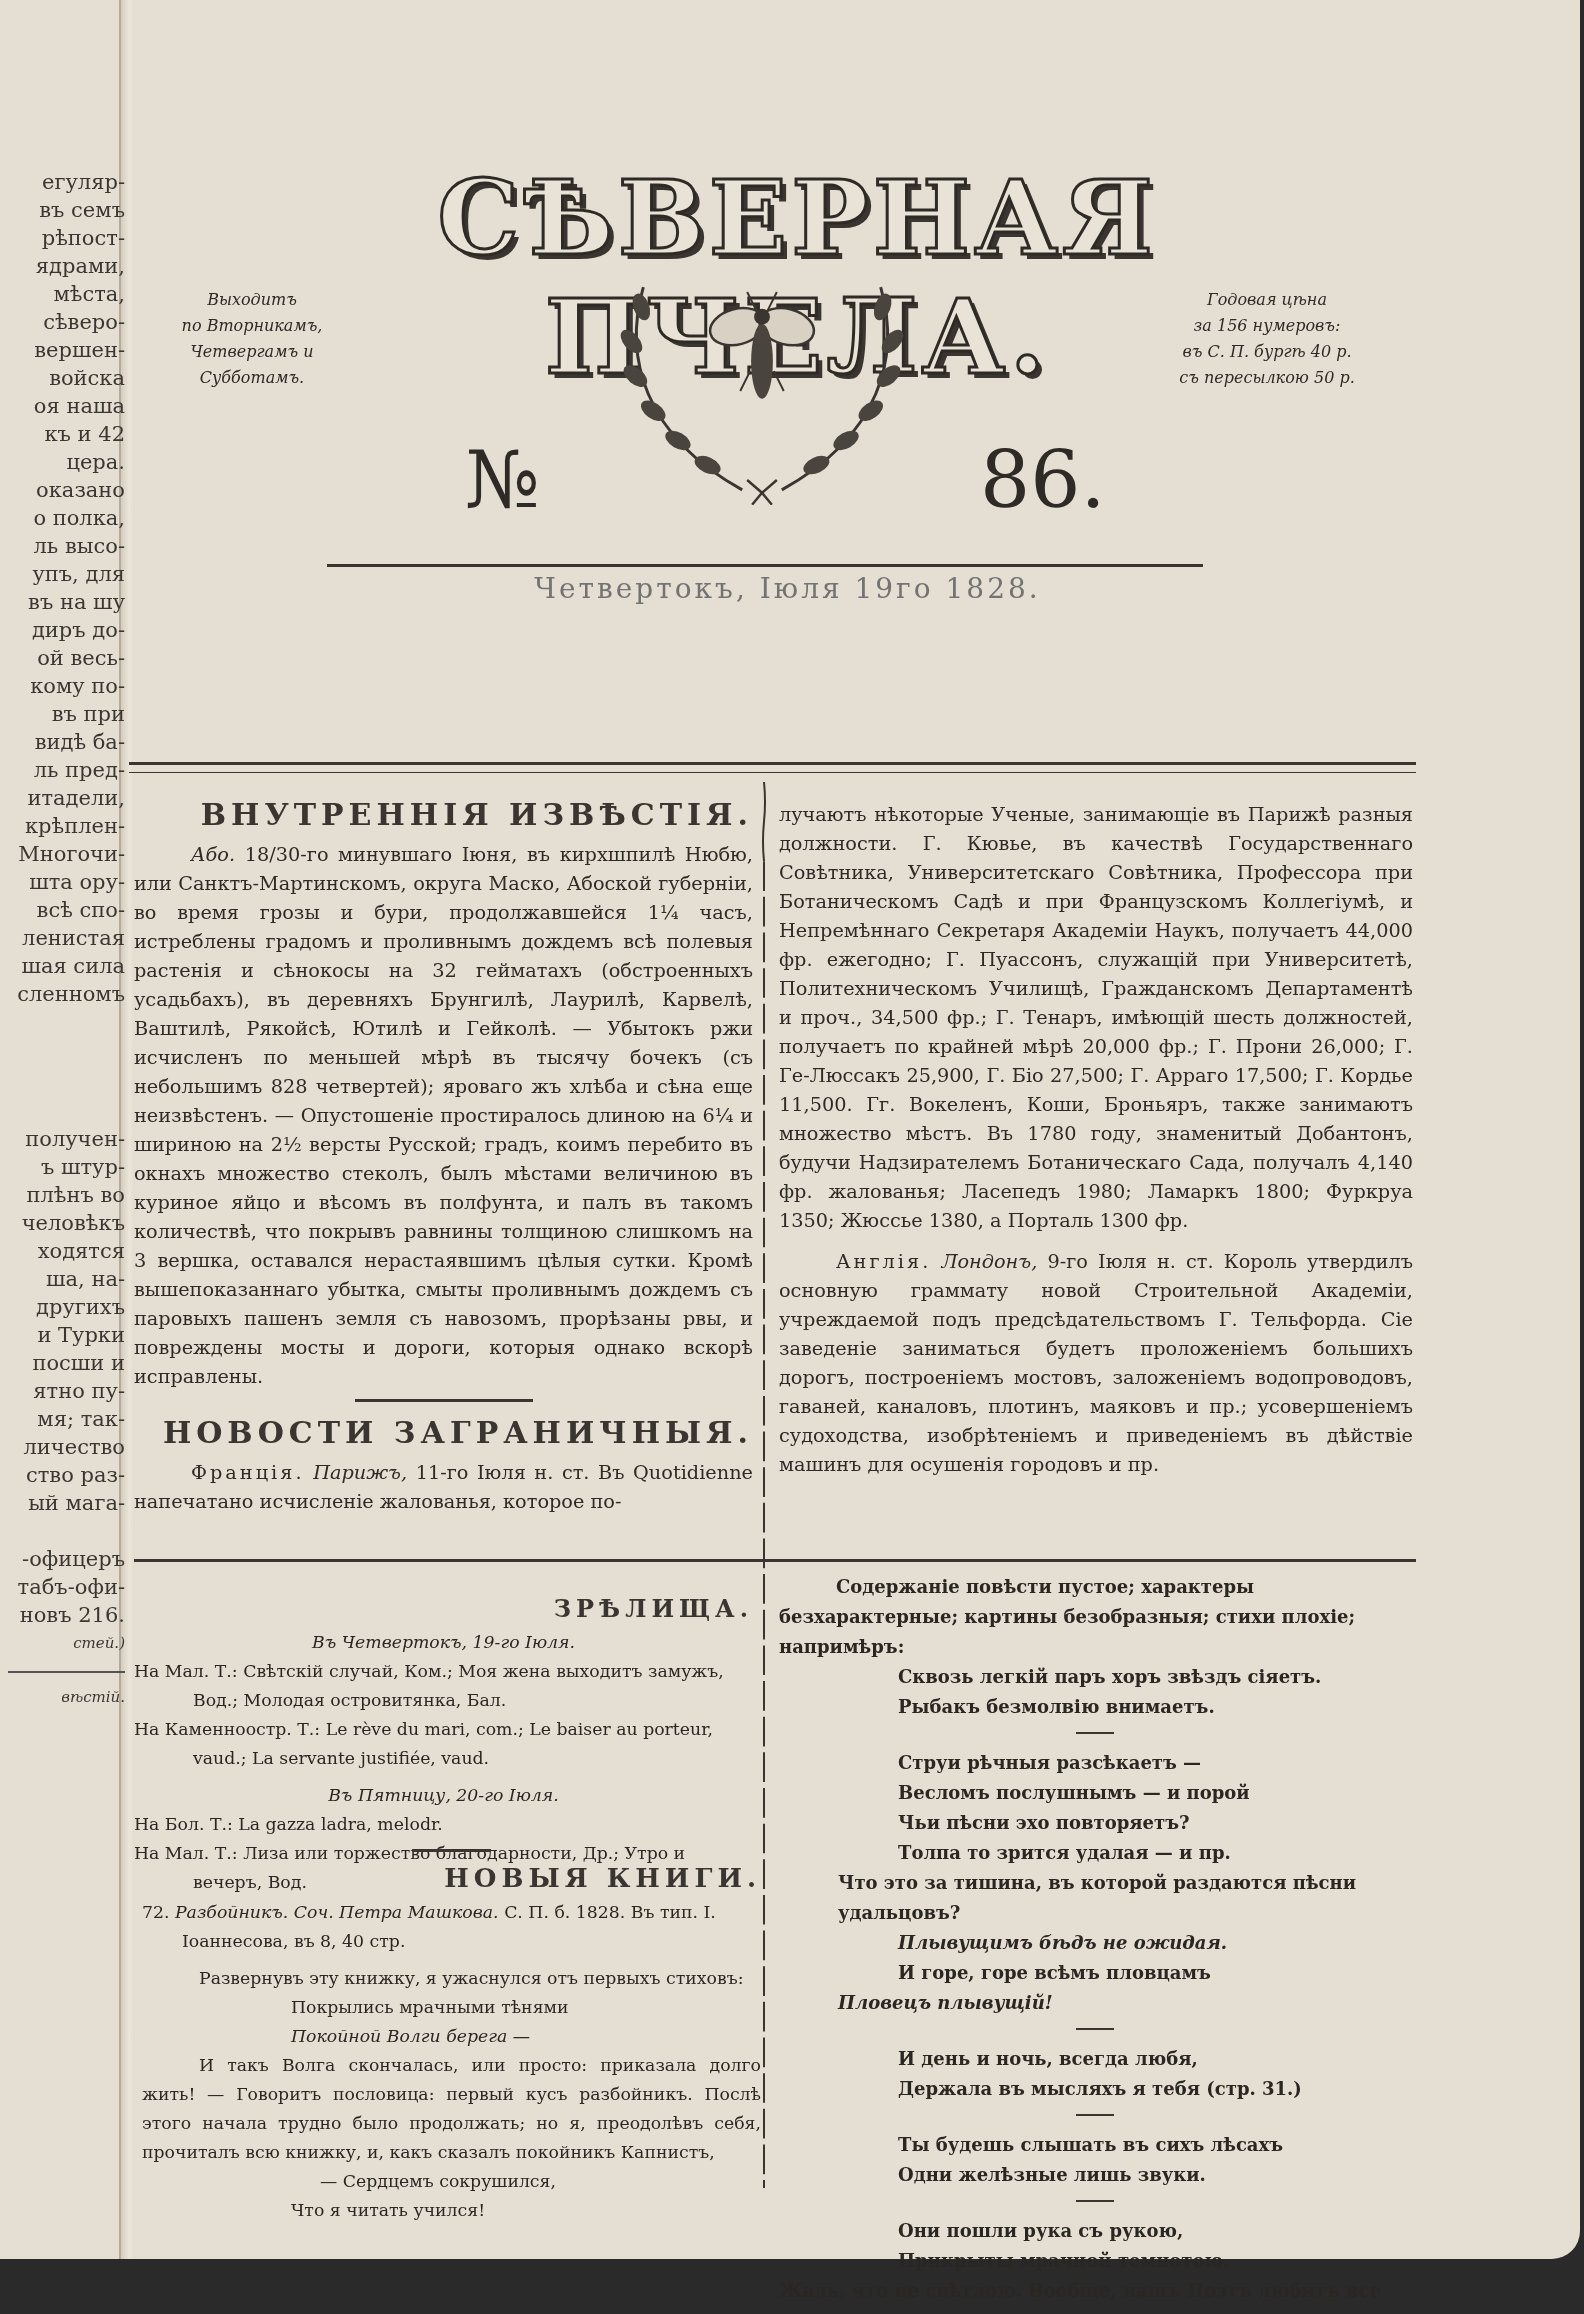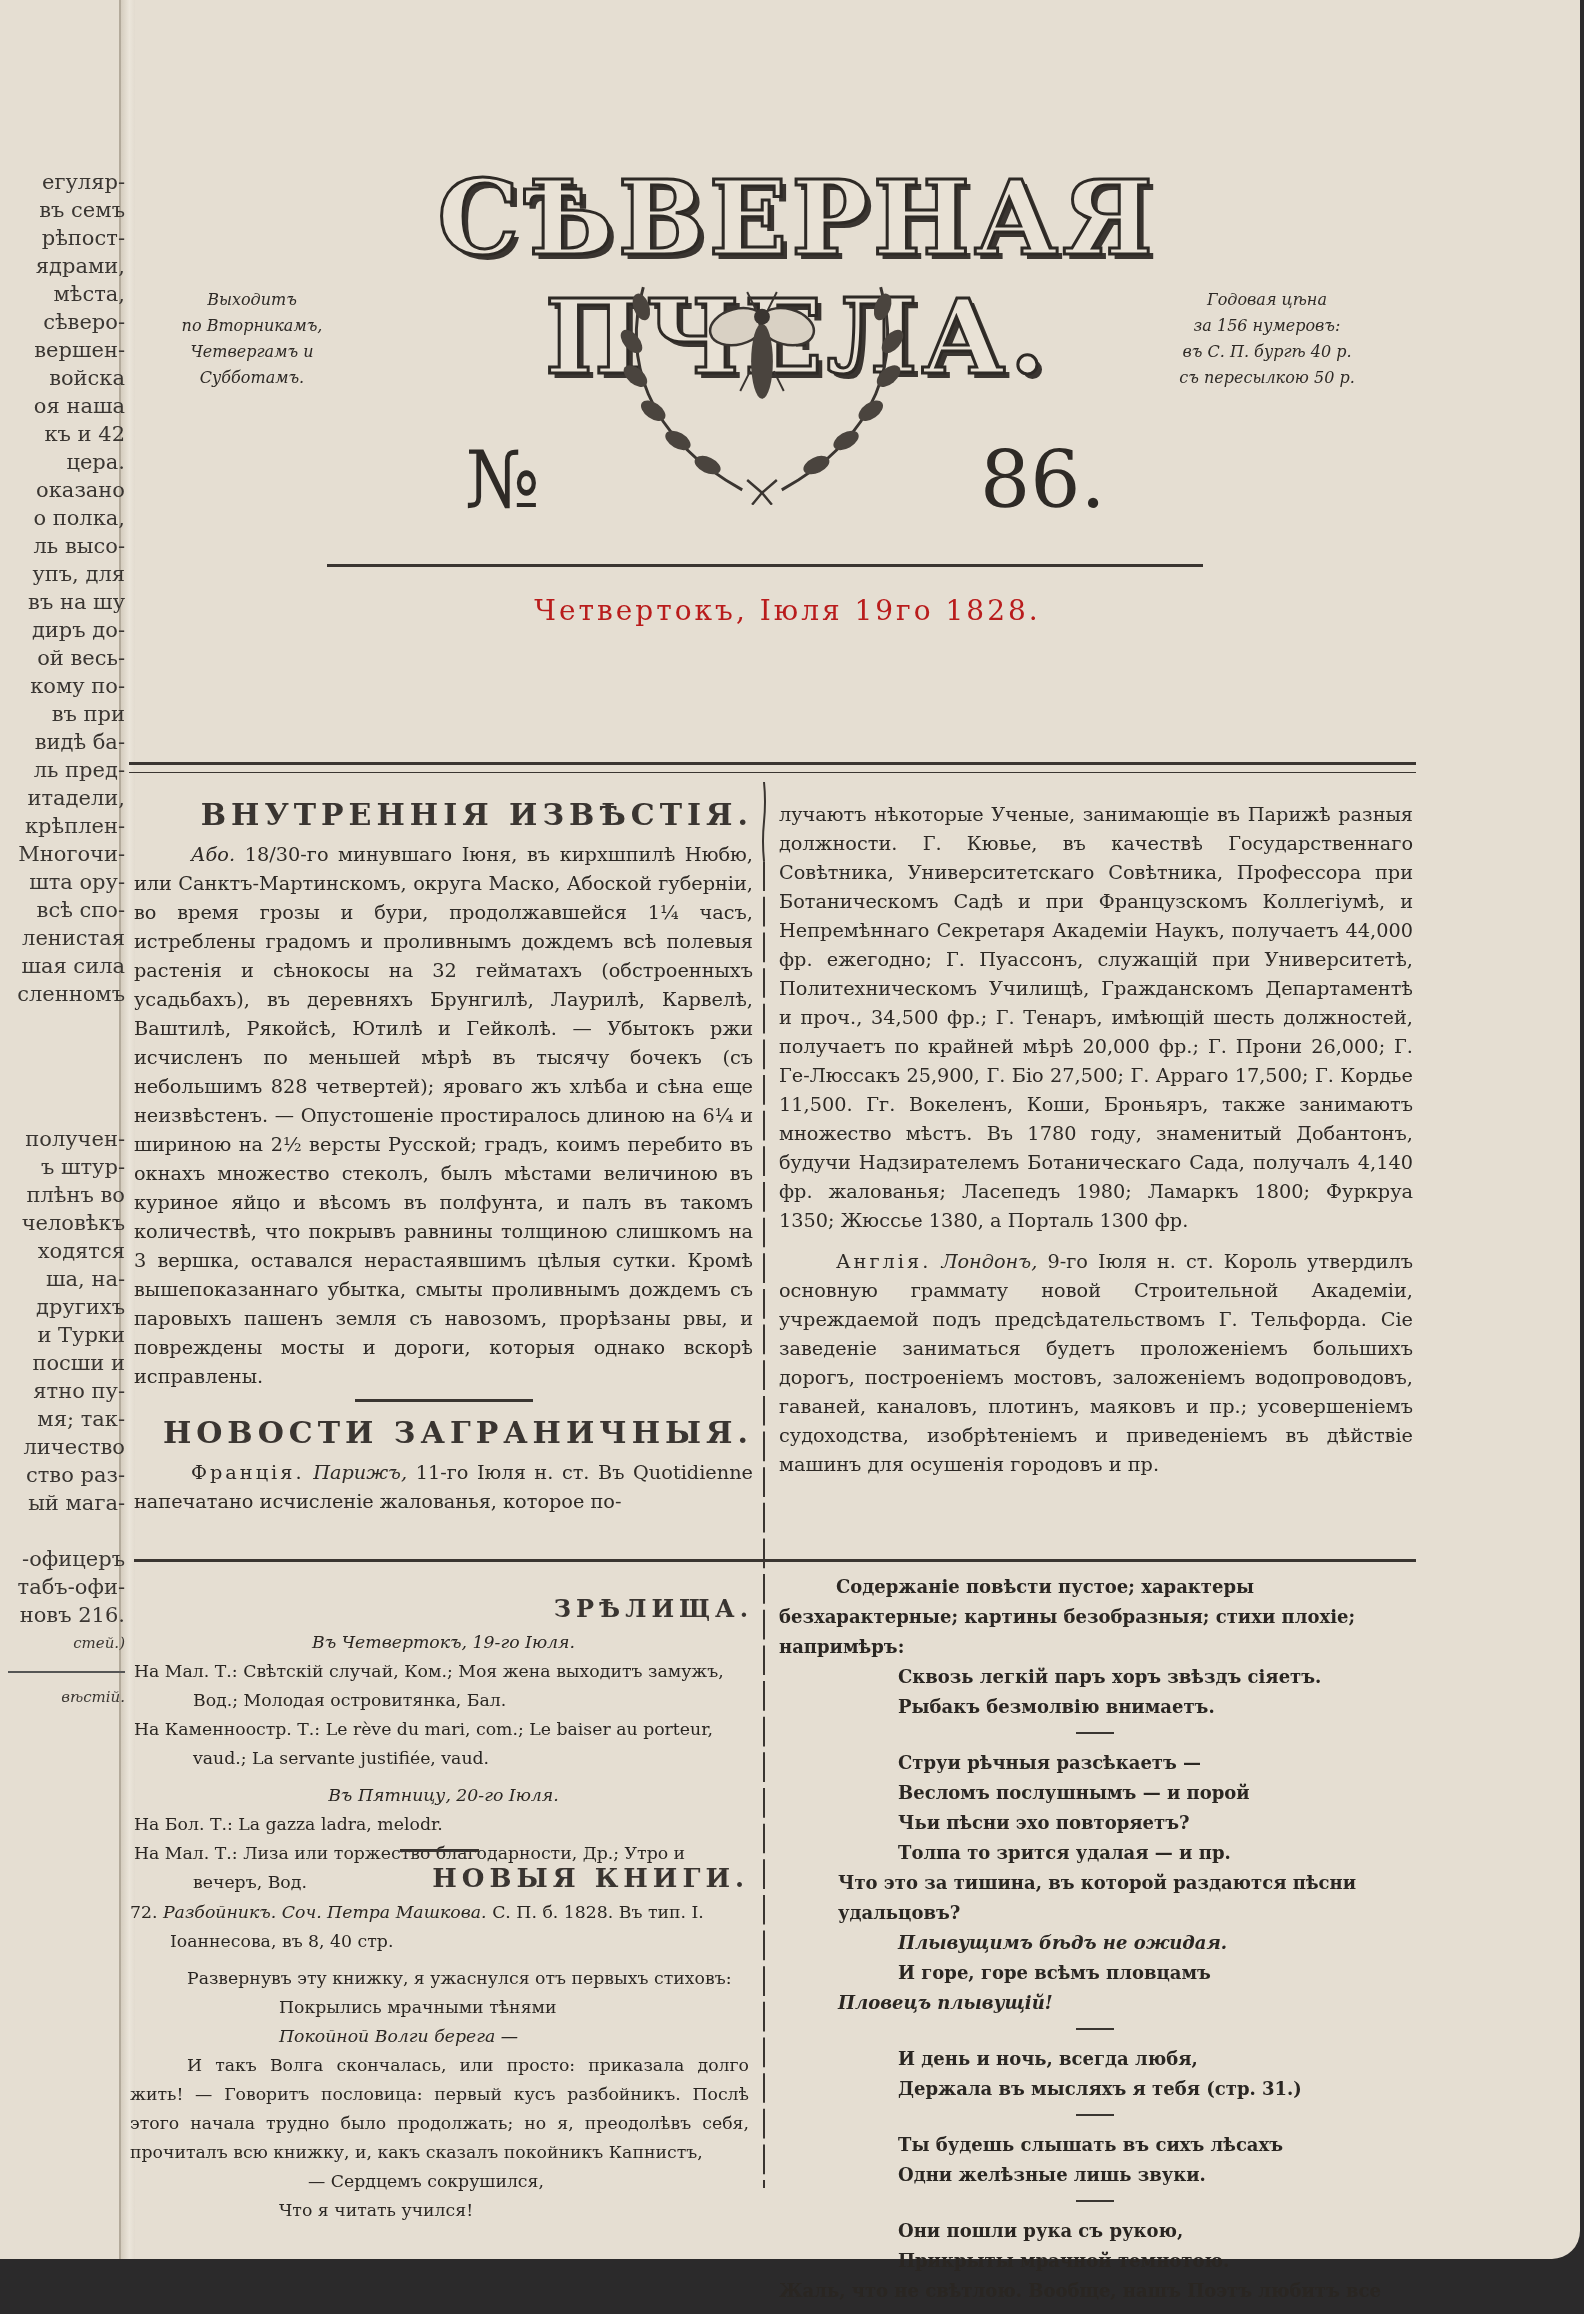--- a/index.html
+++ b/index.html
@@ -53,22 +53,22 @@
     position: absolute; top: 436px; font-size: 79px; line-height: 89px;
     font-family: "DejaVu Serif", serif; color: #2e2a26;
   }
   .issue-no.left { left: 465px; }
   .issue-no.right { left: 980px; }
   .head-rule {
     position: absolute; left: 327px; top: 564px; width: 876px; height: 3px;
     background: #3a3531;
   }
   .dateline {
-    position: absolute; left: 129px; top: 594px; width: 1317px; text-align: center;
-    font-size: 28px; letter-spacing: 3px; color: #b91c1c;
+    position: absolute; left: 129px; top: 572px; width: 1317px; text-align: center;
+    font-size: 28px; letter-spacing: 3px; color: #737373;
   }
   .memorials {
     position: absolute; left: 139px; top: 699px; width: 1277px;
     font-size: 16.3px; line-height: 26px; color: #2e2a26;
   }
   .memorials .lead { letter-spacing: 2px; font-weight: bold; font-size: 14px; }
   .memorials .l2 { padding-left: 59px; }
   .double-rule {
     position: absolute; left: 129px; top: 762px; width: 1287px; height: 7px;
     border-top: 3px solid #3a3531; border-bottom: 1px solid #3a3531;
@@ -91,21 +91,21 @@
   .small-rule { width: 178px; height: 3px; background: #3a3531; margin: 8px auto 10px; }
   .para { text-indent: 57px; margin: 0; }
   .spaced { letter-spacing: 3px; }
   .it { font-style: italic; }
   .full-rule {
     position: absolute; height: 3px; background: #3a3531;
   }
   .theatre { position: absolute; left: 134px; top: 1594px; width: 619px; font-size: 17.3px; line-height: 29px; }
   .theatre .day { text-align: center; font-style: italic; }
   .theatre .entry { padding-left: 59px; text-indent: -59px; }
-  .books { position: absolute; left: 130px; top: 1841px; width: 619px; font-size: 17.3px; line-height: 29px; }
+  .books { position: absolute; left: 142px; top: 1841px; width: 619px; font-size: 17.3px; line-height: 29px; }
   .books .entry { padding-left: 40px; text-indent: -40px; }
   .verse { padding-left: 149px; }
   .verse2 { padding-left: 178px; }
   .review { position: absolute; left: 779px; top: 1572px; width: 634px; font-size: 18px; line-height: 30px; font-weight: bold; }
   .review .v { padding-left: 119px; }
   .review .vrule { width: 38px; height: 2px; background: #3a3531; margin: 10px 0 14px 297px; }
 </style>
 </head>
 <body>
 

